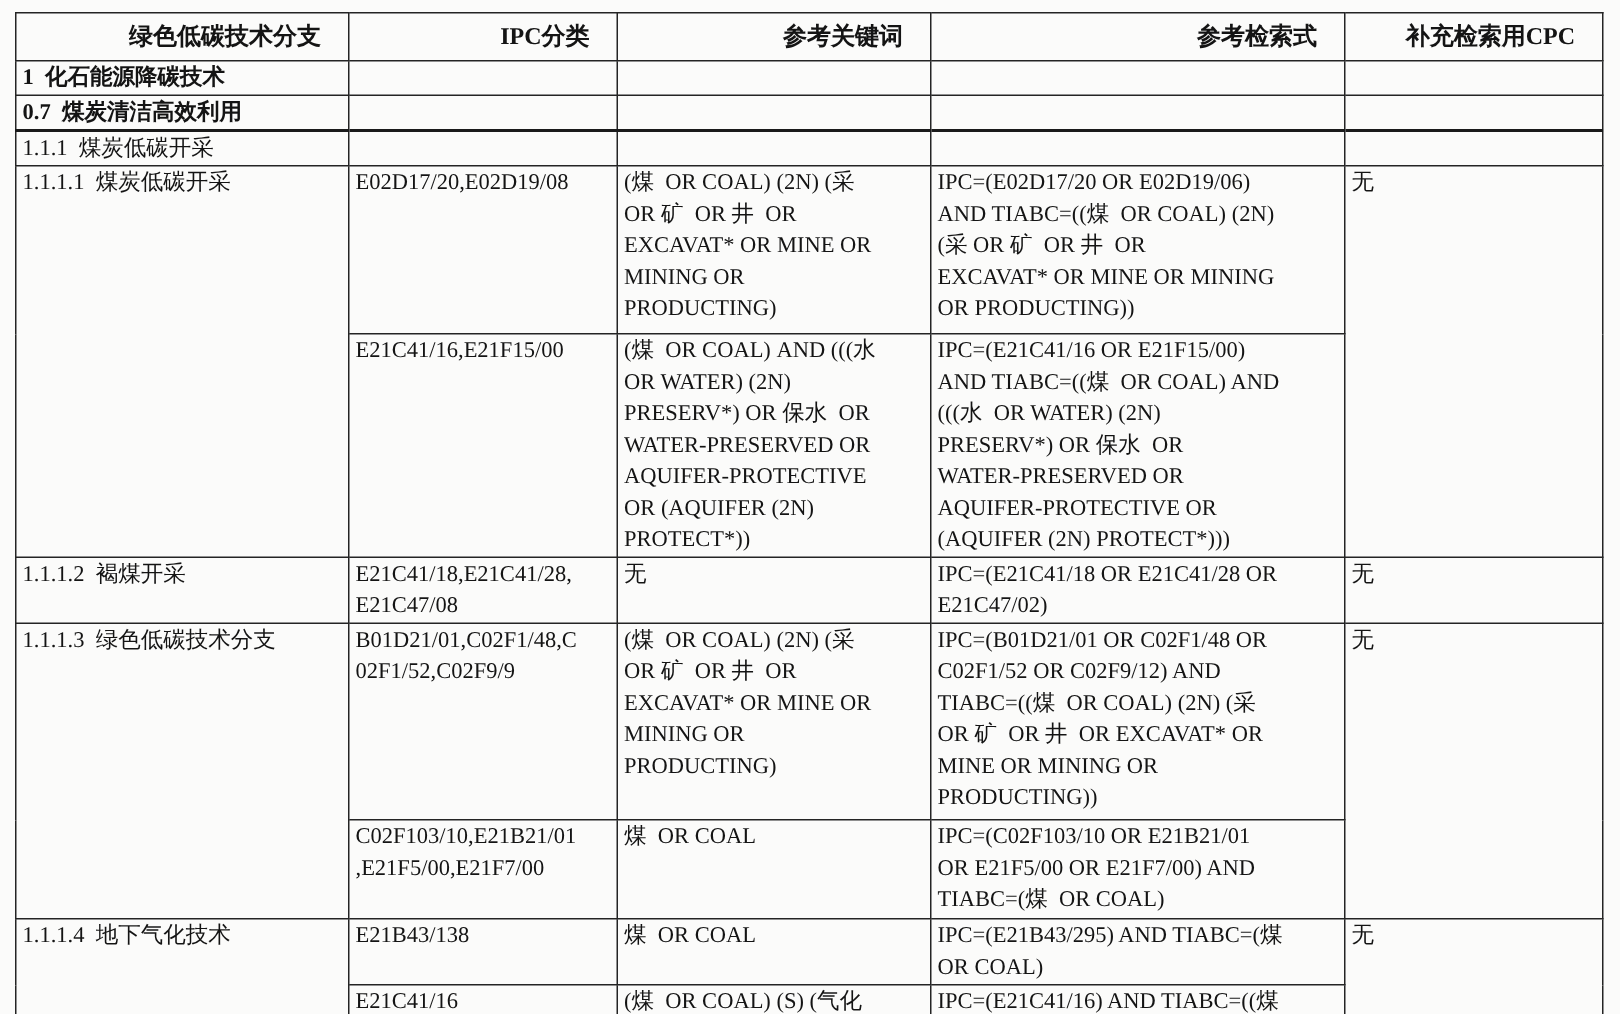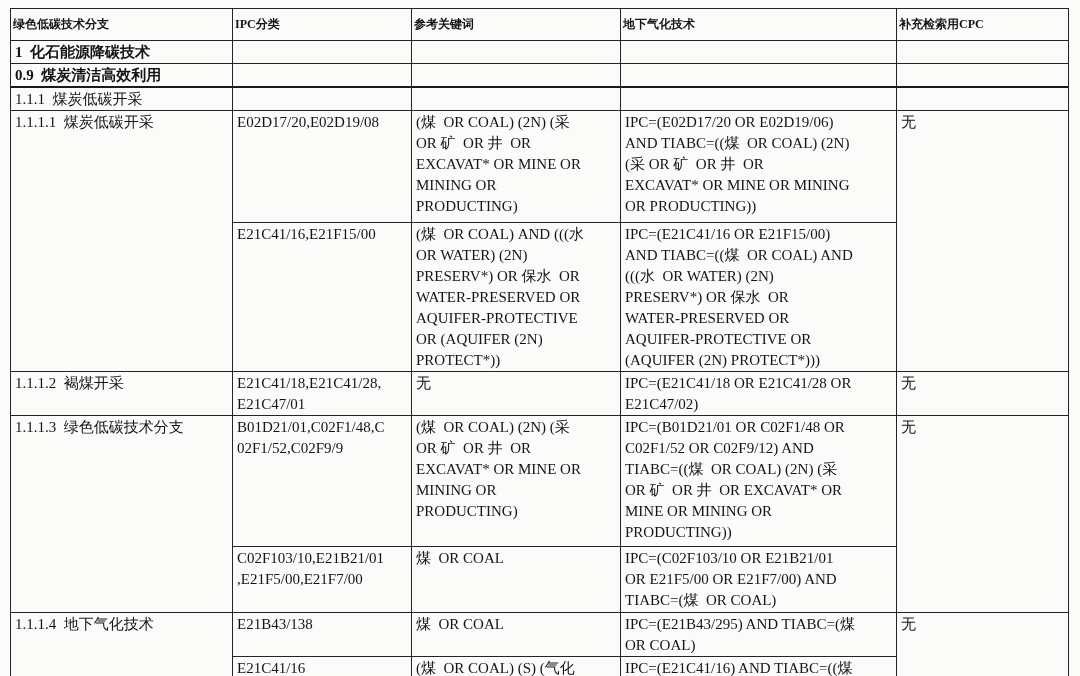--- a/index.html
+++ b/index.html
@@ -5,22 +5,22 @@
   * { margin:0; padding:0; box-sizing:border-box; }
   html,body { width:1080px; height:676px; overflow:hidden;
     background:#fbfbfa; color:#141414;
     font-family:"Liberation Serif","DejaVu Serif",serif; }
   .page { position:absolute; left:0; top:0; width:1080px; height:676px; overflow:hidden; }
   table.grid { position:absolute; left:10px; top:8px; width:1058px;
     border-collapse:collapse; table-layout:fixed; }
   .grid th, .grid td { border:1px solid #242424; vertical-align:top;
     padding:1px 4px 0 4px; font-size:15px; line-height:21px;
     white-space:pre-wrap; word-wrap:break-word; overflow:hidden; }
-  .grid th { text-align:left; vertical-align:middle; font-weight:700;
-    font-size:12px; padding:4px 2px; }
+  .grid th { text-align:right; vertical-align:middle; font-weight:700;
+    font-size:16px; padding:4px 18px; }
   .bold { font-weight:700; }
   .thickb td { border-bottom:2px solid #1a1a1a; }
   col.c1{width:222px} col.c2{width:179px} col.c3{width:209px}
   col.c4{width:276px} col.c5{width:172px}
 </style>
 </head>
 <body>
 
 <div class="page">
   <table class="grid">
@@ -30,33 +30,33 @@
         <col class="c3">
         <col class="c4">
         <col class="c5">
     </colgroup>
 
     <tbody>
         <tr style="height:32px">
       <th>绿色低碳技术分支</th>
       <th>IPC分类</th>
       <th>参考关键词</th>
-      <th>地下气化技术</th>
+      <th>参考检索式</th>
       <th>补充检索用CPC</th>
     </tr>
 
     <tr style="height:23px">
       <td class="bold">1  化石能源降碳技术</td>
       <td></td>
       <td></td>
       <td></td>
       <td></td>
     </tr>
     <tr style="height:22px" class="thickb">
-      <td class="bold">0.9  煤炭清洁高效利用</td>
+      <td class="bold">0.7  煤炭清洁高效利用</td>
       <td></td>
       <td></td>
       <td></td>
       <td></td>
     </tr>
     <tr style="height:22px">
       <td>1.1.1  煤炭低碳开采</td>
       <td></td>
       <td></td>
       <td></td>
@@ -92,21 +92,21 @@
 (((水  OR WATER) (2N)
 PRESERV*) OR 保水  OR
 WATER-PRESERVED OR
 AQUIFER-PROTECTIVE OR
 (AQUIFER (2N) PROTECT*)))</td>
     </tr>
 
     <tr style="height:42px">
       <td>1.1.1.2  褐煤开采</td>
       <td>E21C41/18,E21C41/28,
-E21C47/01</td>
+E21C47/08</td>
       <td>无</td>
       <td>IPC=(E21C41/18 OR E21C41/28 OR
 E21C47/02)</td>
       <td>无</td>
     </tr>
 
     <tr style="height:131px">
       <td rowspan="2">1.1.1.3  绿色低碳技术分支</td>
       <td>B01D21/01,C02F1/48,C
 02F1/52,C02F9/9</td>

